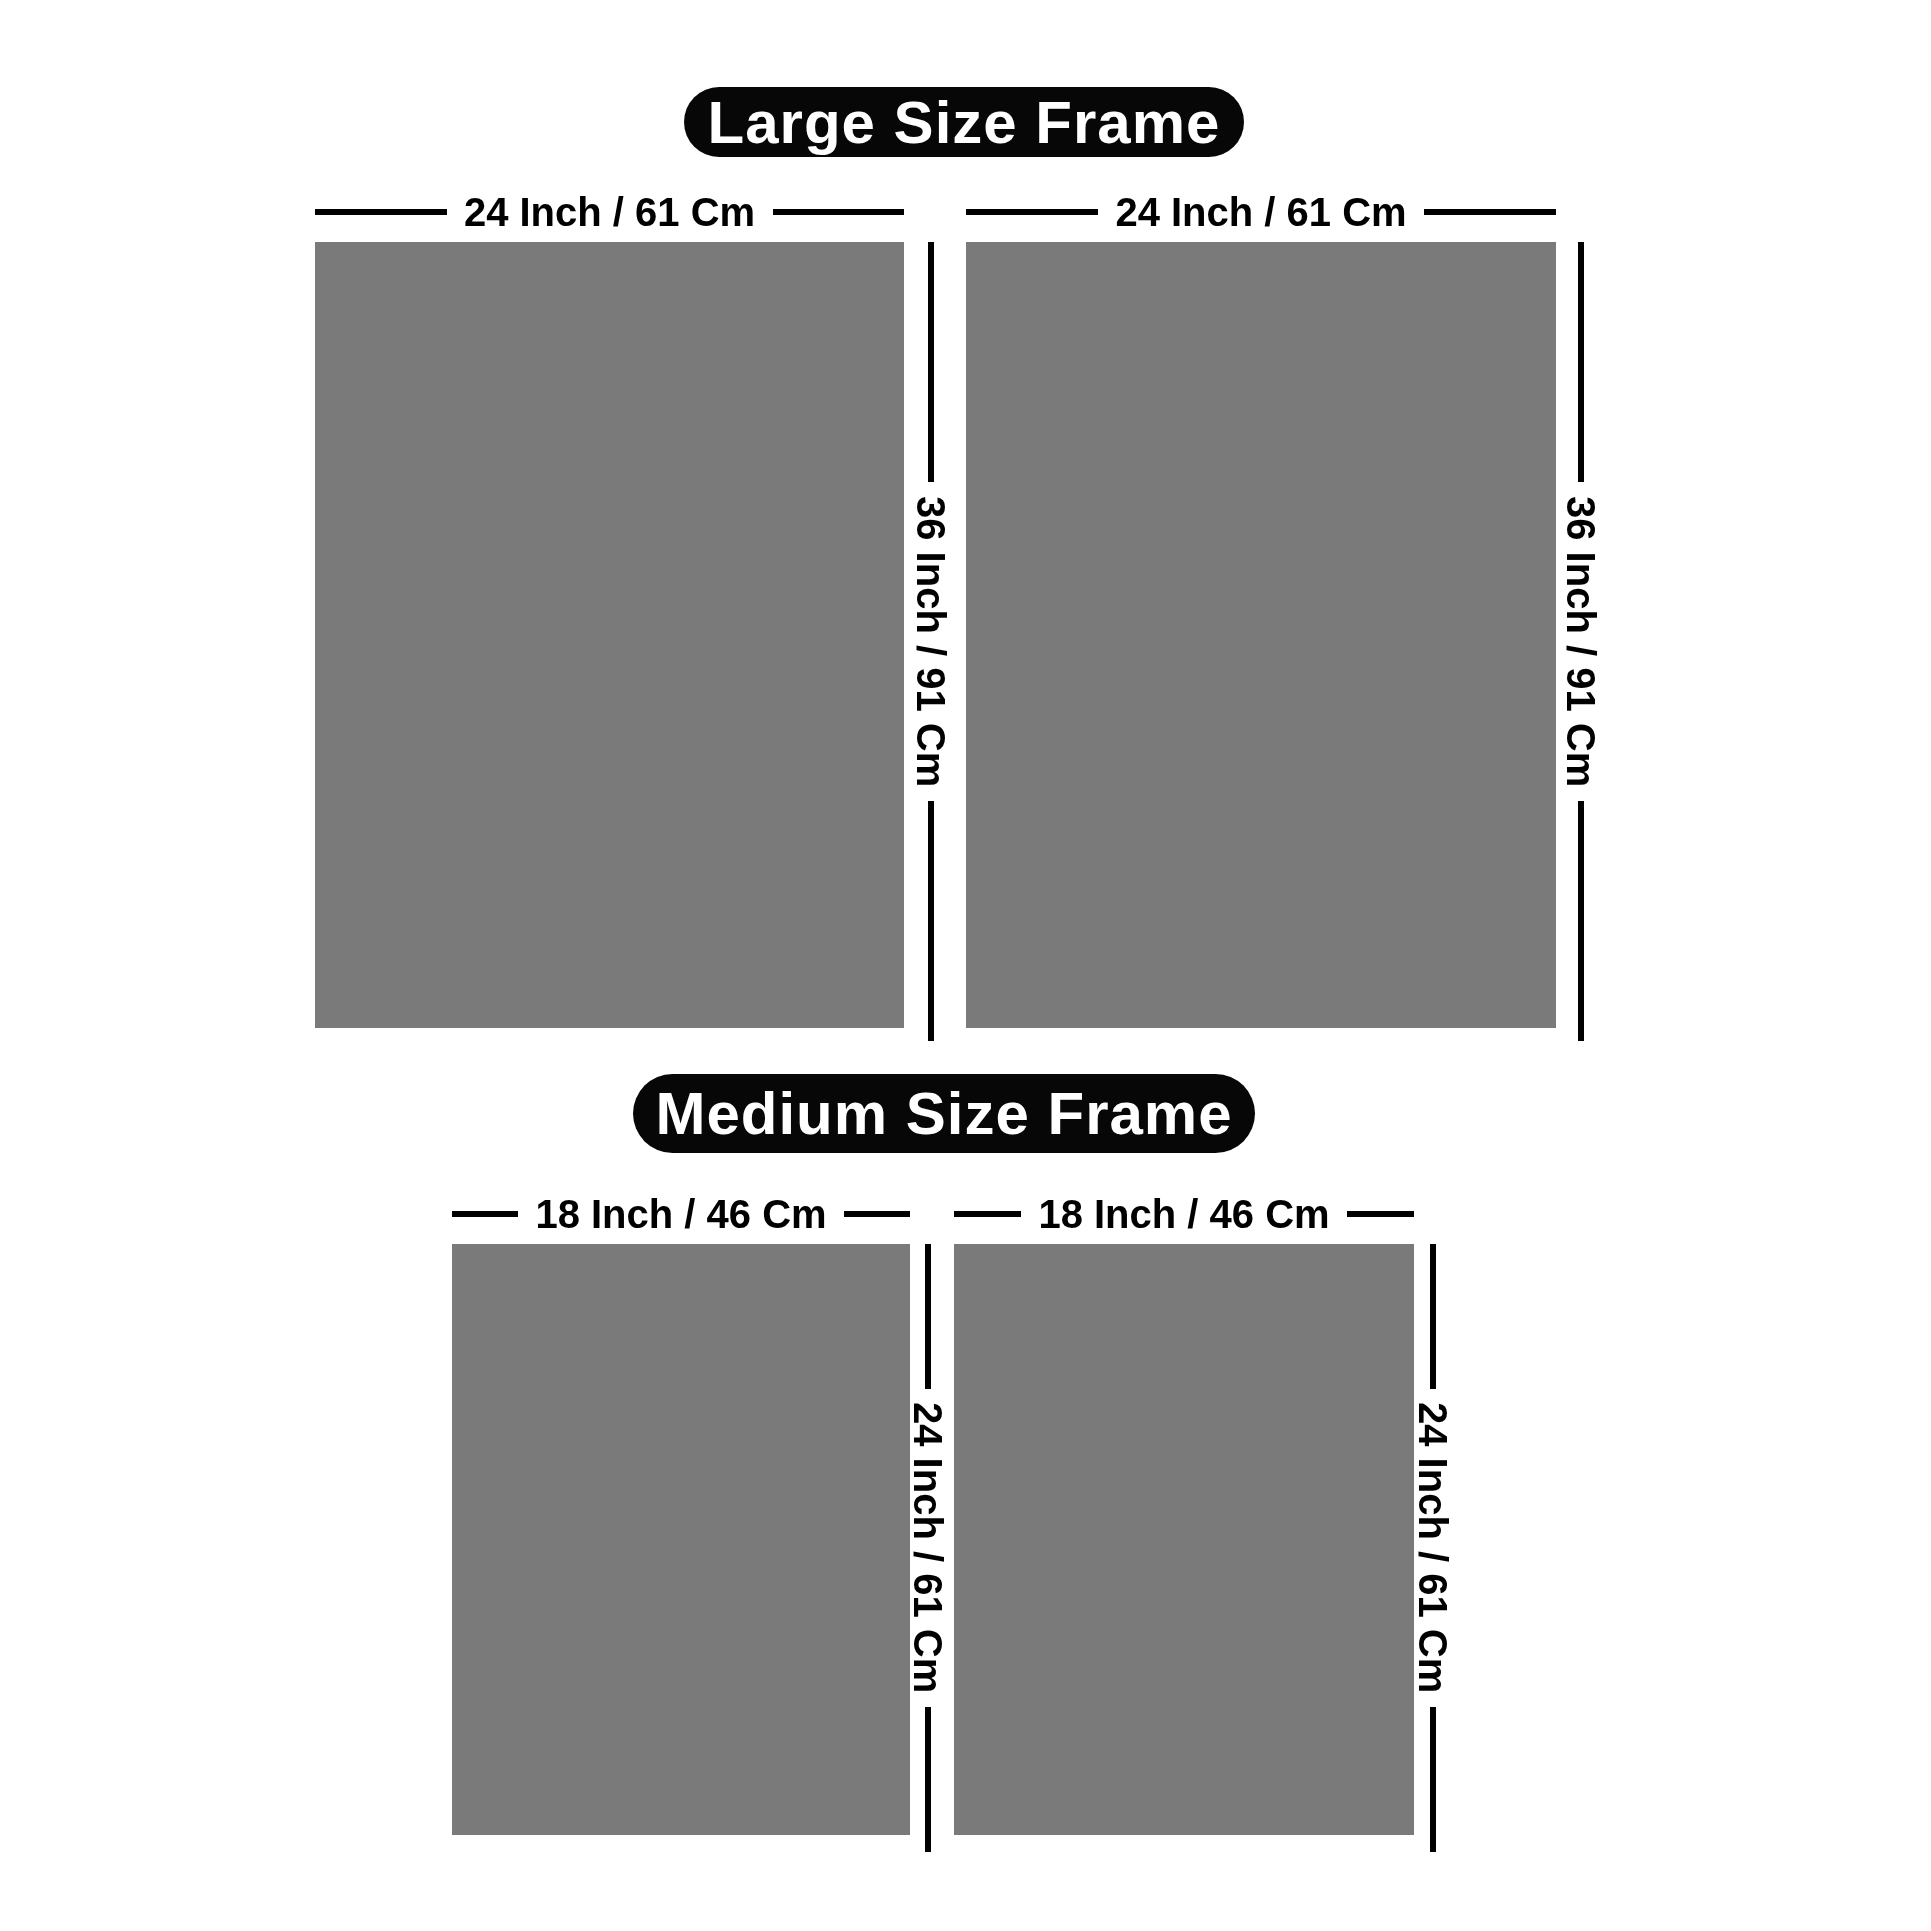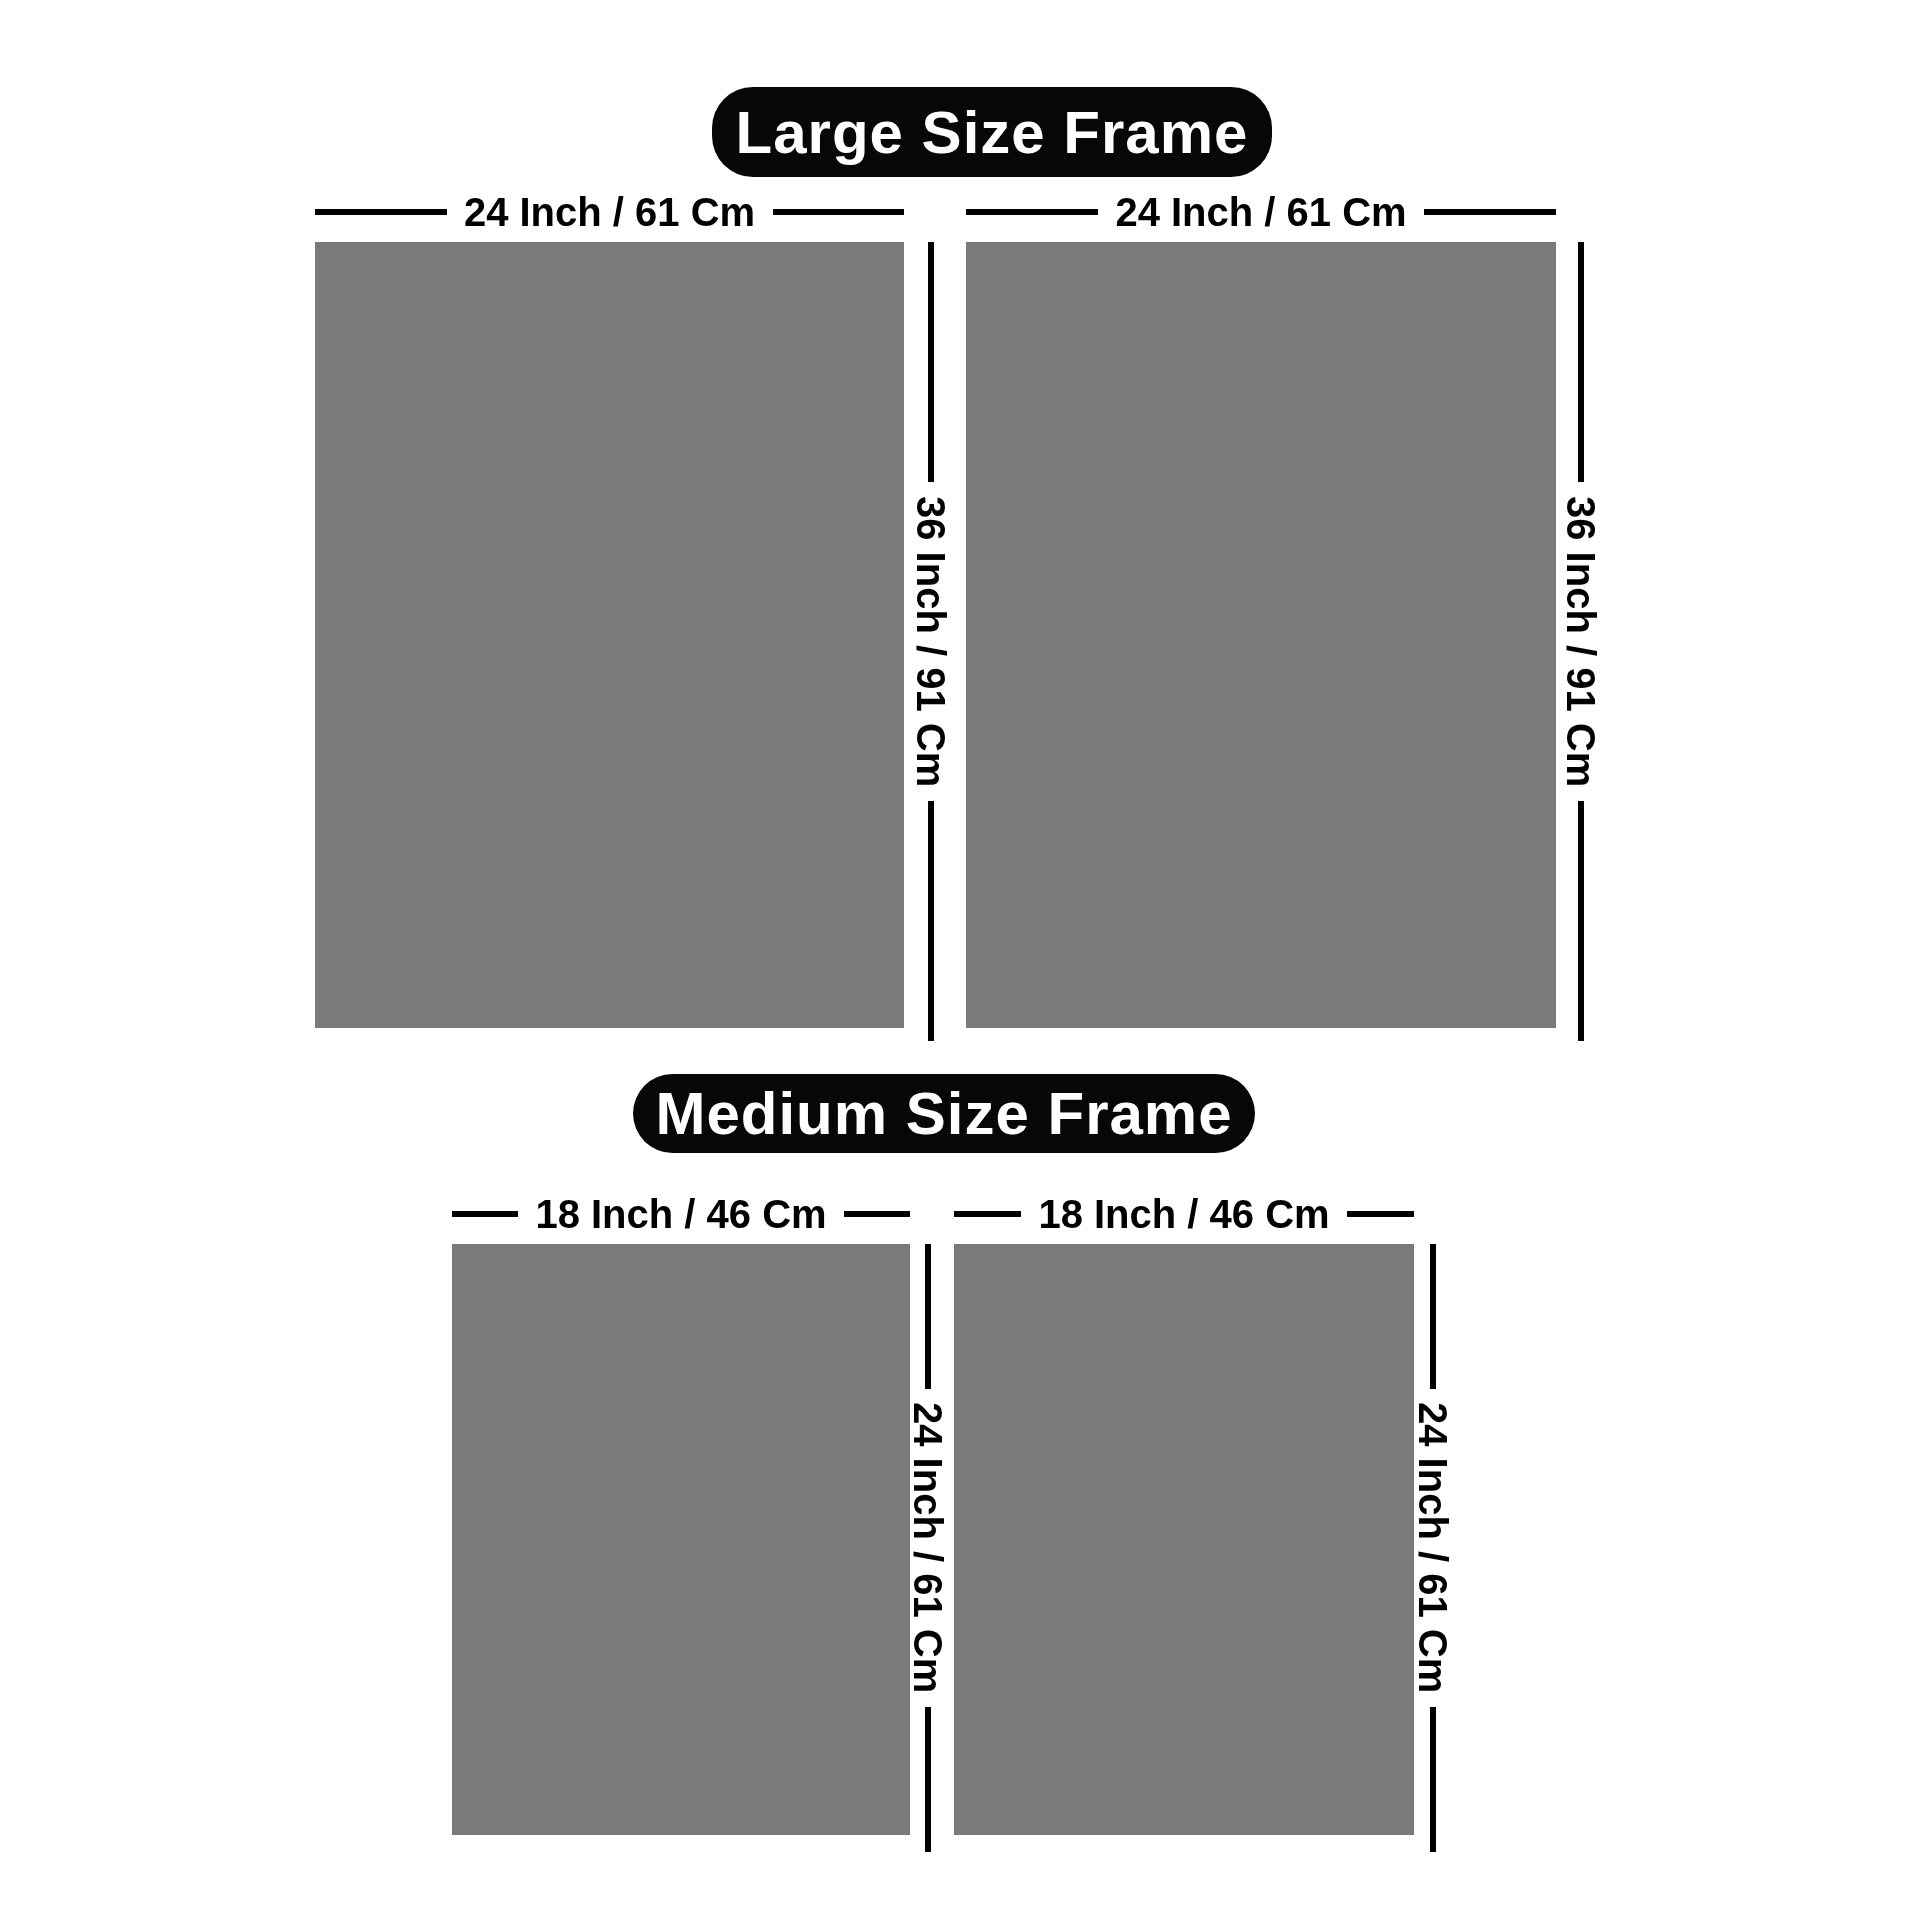--- a/index.html
+++ b/index.html
@@ -12,21 +12,21 @@
   }
   .pill{
     position:absolute;
     background:#070707;
     color:#ffffff;
     display:flex;align-items:center;justify-content:center;
     border-radius:41px;
     font-weight:bold;
     letter-spacing:1px;
   }
-  .pill-large{left:712px;top:87px;width:560px;height:90px;font-size:60px;}
+  .pill-large{left:684px;top:87px;width:560px;height:70px;font-size:60px;}
   .pill-medium{left:633px;top:1074px;width:622px;height:79px;font-size:60px;}
   .hdim{
     position:absolute;height:42px;
     display:flex;align-items:center;
   }
   .hline{flex:1;height:6.8px;background:#000000;}
   .htext{
     font-size:40px;font-weight:bold;color:#000000;
     white-space:nowrap;margin:0 17.4px;line-height:1;
   }

